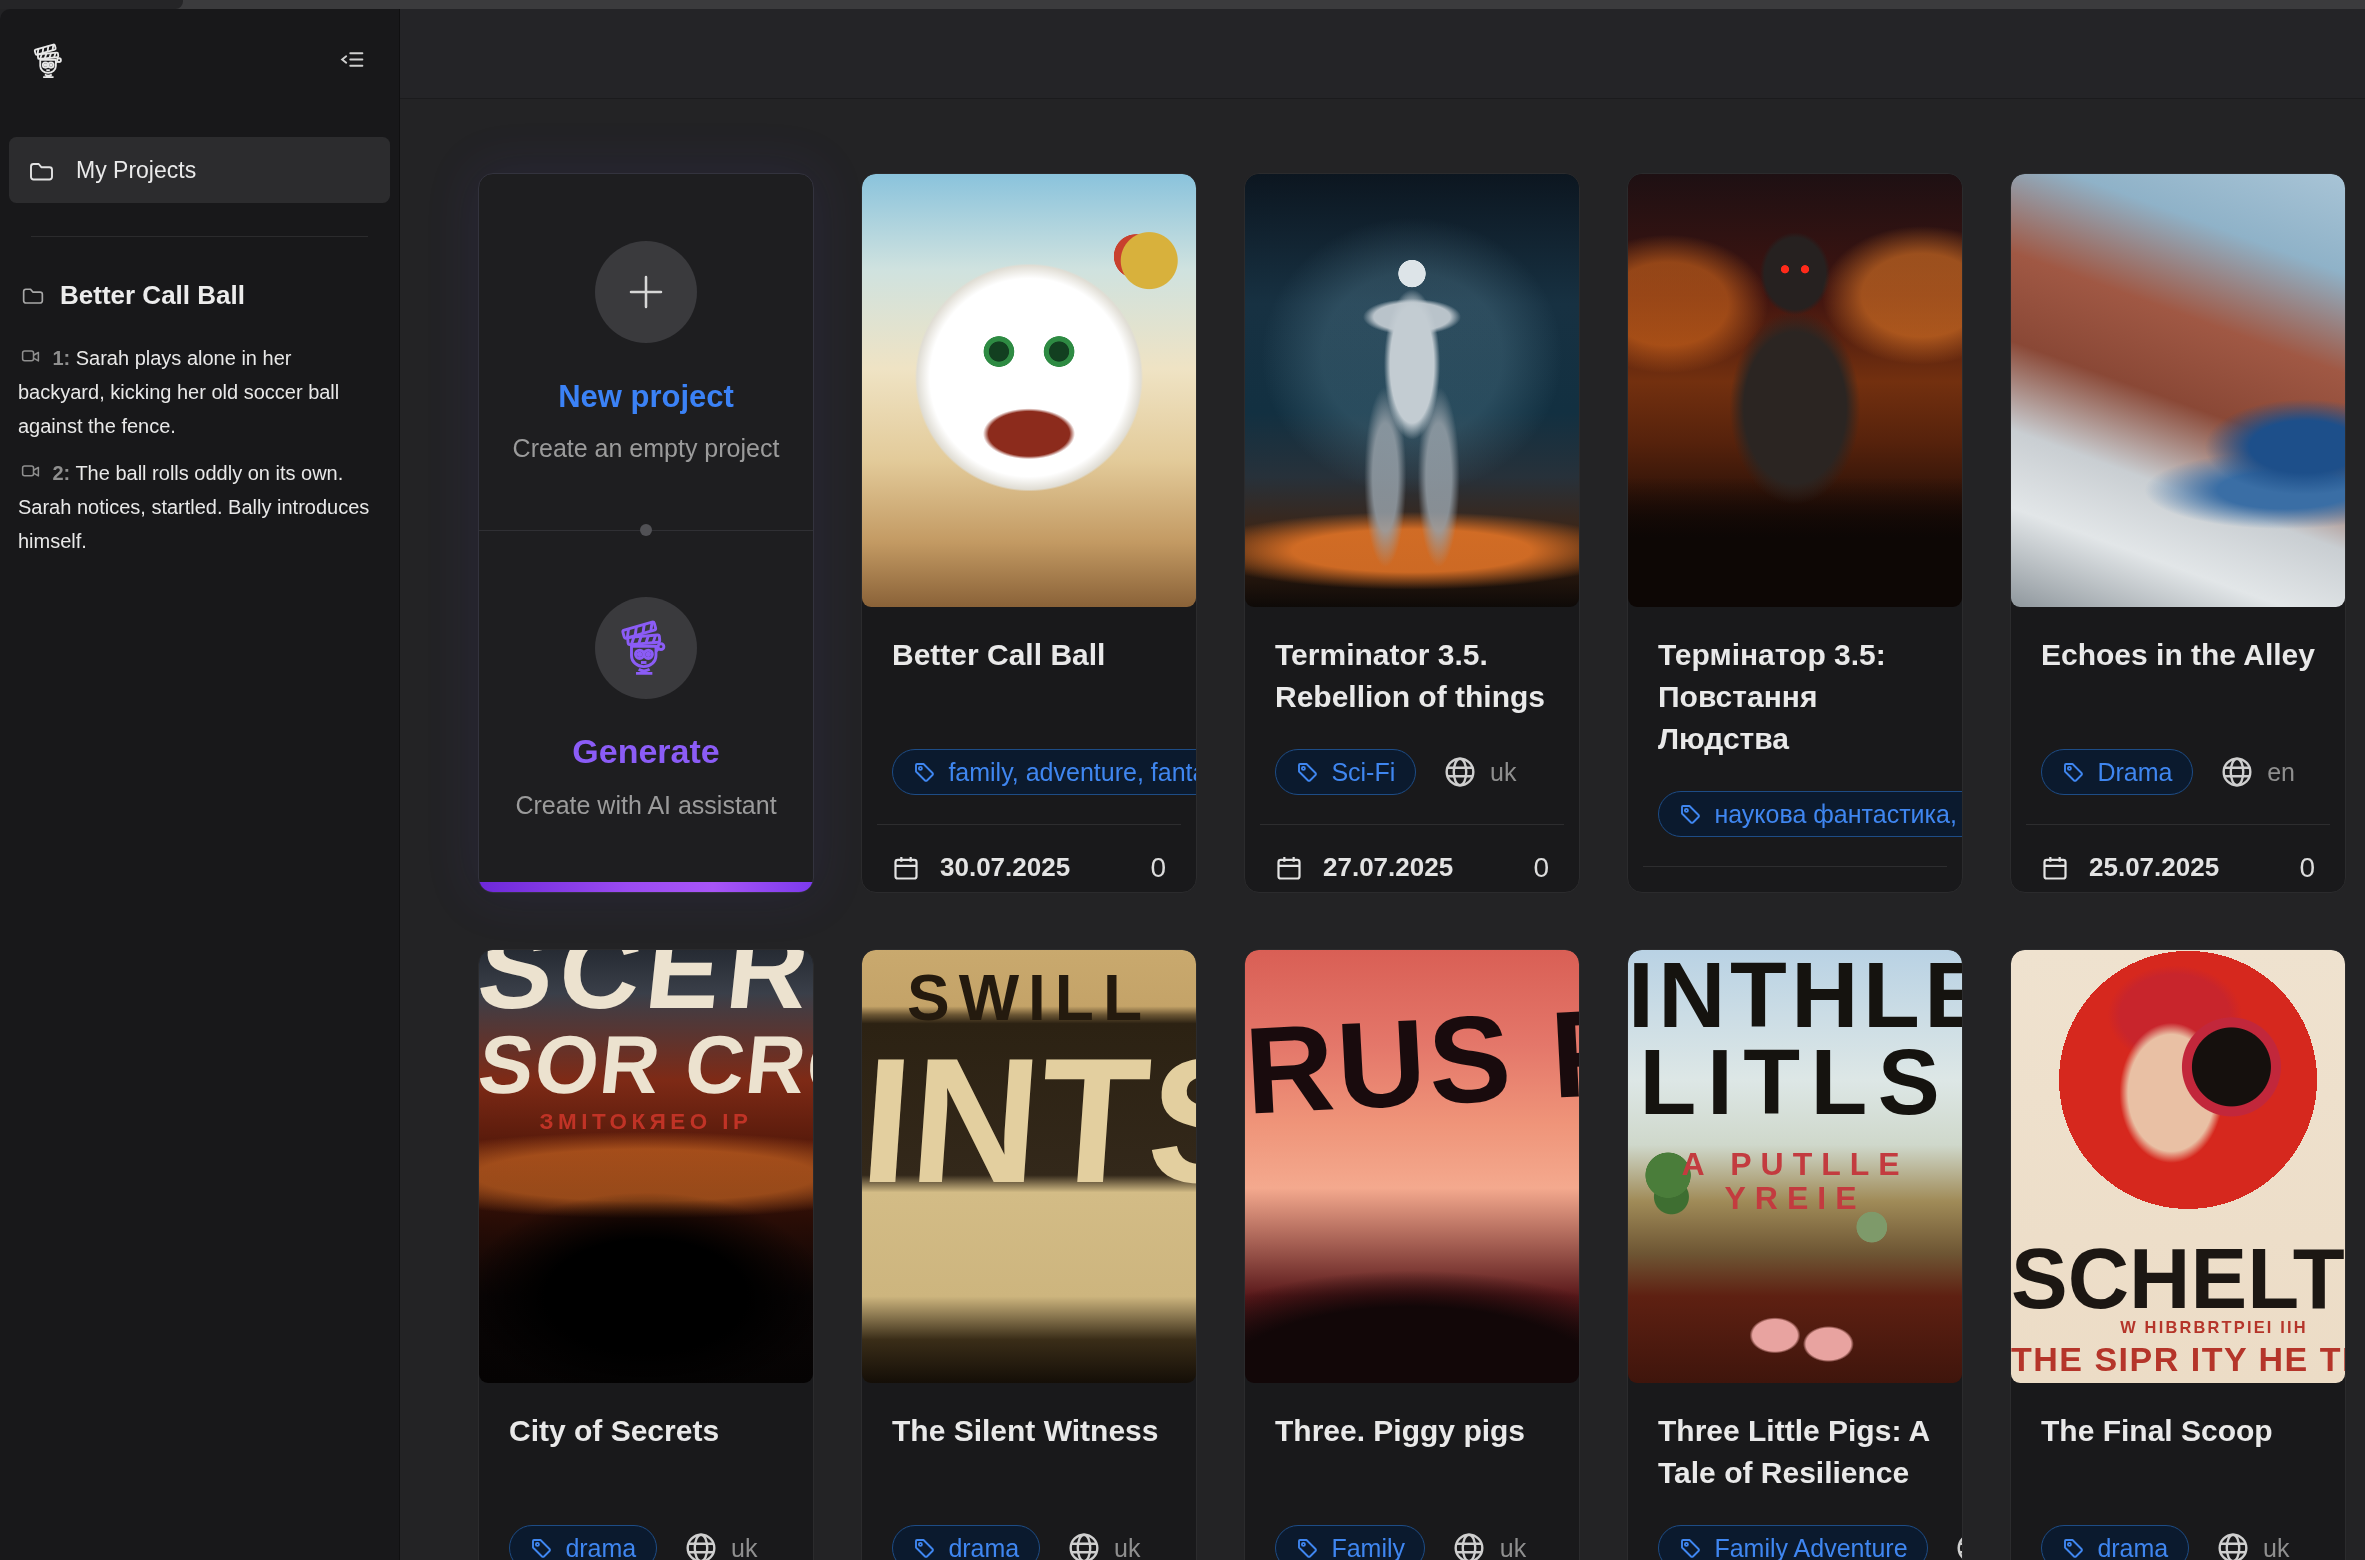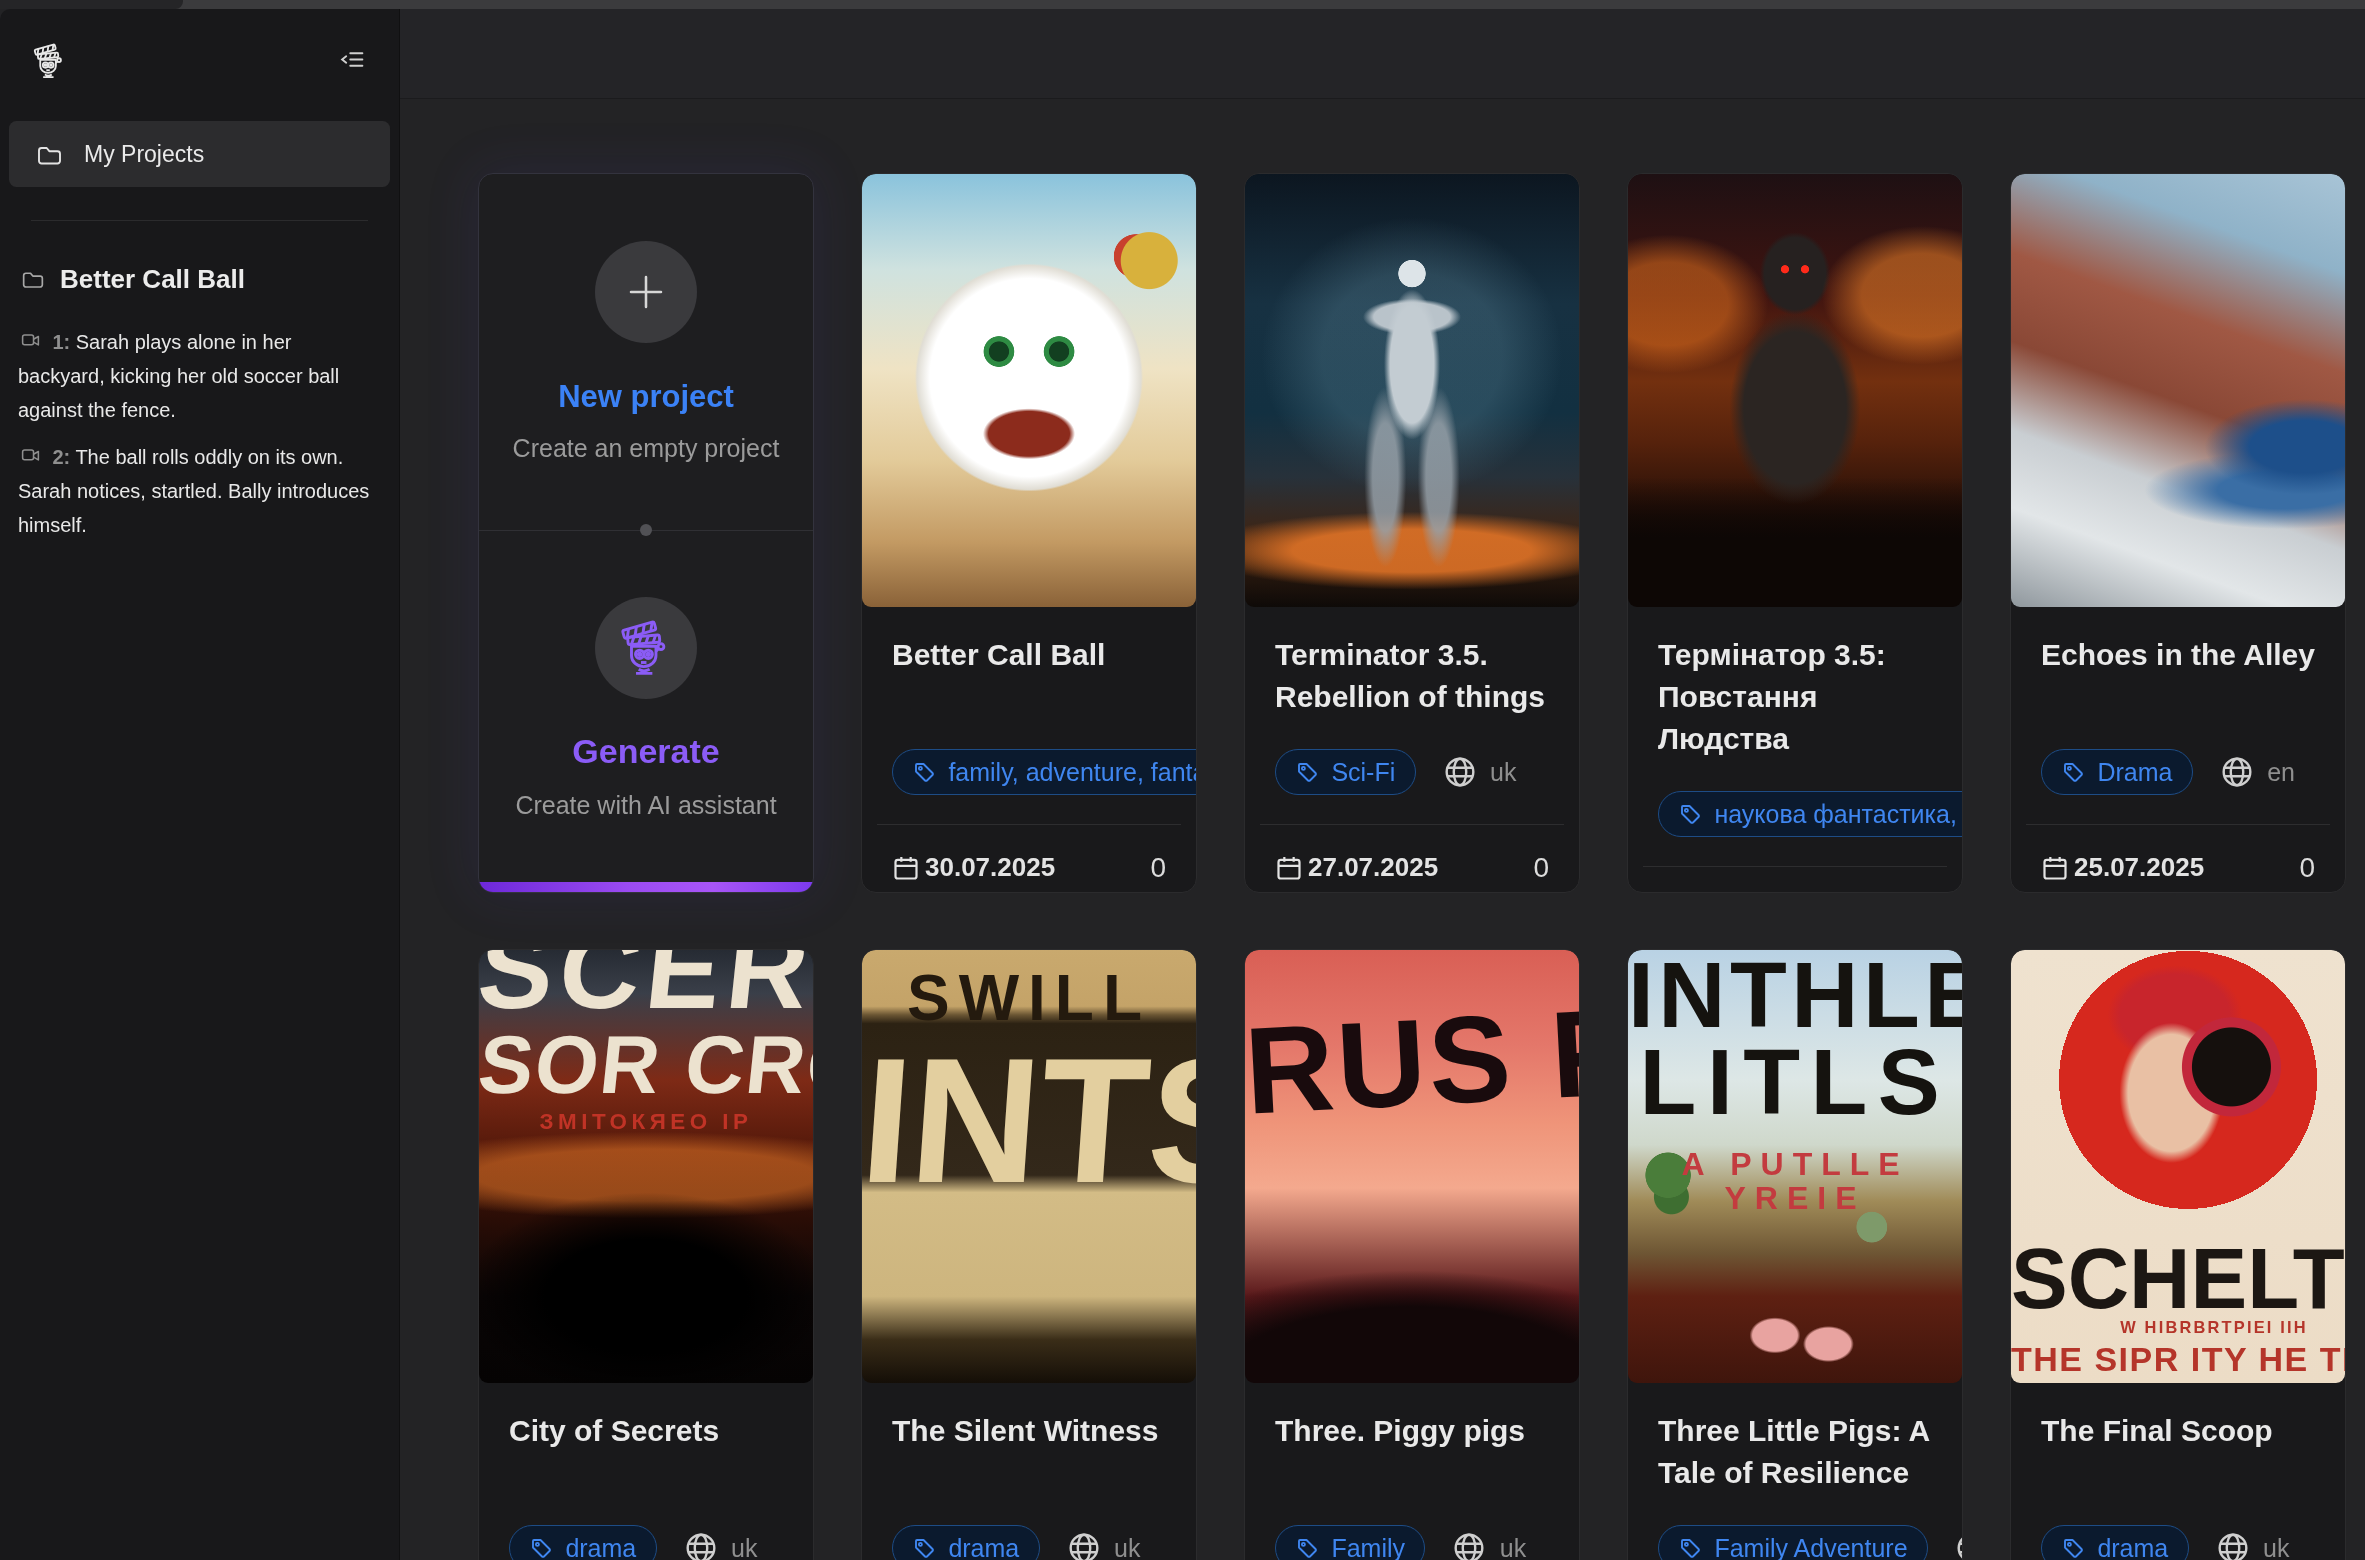--- a/index.html
+++ b/index.html
@@ -8,21 +8,21 @@
 
   
   .top-strip{position:absolute;left:0;top:0;width:100%;height:9px;background:#3b3b3d;}
   .top-strip .strip-left{position:absolute;left:0;top:0;width:183px;height:9px;background:#252527;border-radius:0 0 7.5px 0;}
 
   
   .sidebar{position:absolute;left:0;top:9px;width:400px;height:1552px;background:#18181a;border-radius:10.5px 0 0 0;border-right:0.7px solid #101011;}
   .sb-head{display:flex;justify-content:space-between;align-items:flex-start;padding:31px 33px 0 31px;}
   .sb-logo{width:37px;height:42px;color:#e8e8e8;}
   .sb-collapse{width:27px;height:27px;color:#cfcfcf;margin-top:6px;cursor:pointer;}
-  .sb-item{display:flex;align-items:center;gap:21px;margin:39px 9px 0 9px;height:66px;background:#2c2c2e;border-radius:7.5px;padding:0 27px;cursor:pointer;}
+  .sb-item{display:flex;align-items:center;gap:21px;margin:55px 9px 0 9px;height:66px;background:#2c2c2e;border-radius:7.5px;padding:0 19px;cursor:pointer;}
   .sb-item .txt{font-size:23px;color:#eaeaea;}
   .sb-item .ic{width:27px;height:27px;color:#e3e3e3;flex:0 0 auto;}
   .sb-divider{height:0.7px;background:#2b2b2d;margin:33px 31px 0 31px;}
   .sb-project{display:flex;align-items:center;gap:15px;margin:43px 21px 0 21px;}
   .sb-project .ic{width:24px;height:24px;color:#a8a8a8;flex:0 0 auto;}
   .sb-project .txt{font-size:26px;font-weight:bold;color:#ececec;}
   .sb-scenes{margin:30px 22.4px 0 18px;}
   .scene{font-size:20px;line-height:34px;color:#e8e8e8;margin-bottom:13.4px;}
   .scene .cam{display:inline-block;width:25.4px;height:19.4px;color:#8f8f8f;vertical-align:-1.5px;margin-right:9px;}
   .scene .num{color:#8f8f8f;font-weight:bold;}
@@ -40,21 +40,21 @@
   .info{padding:27px 30px 0 30px;}
   .title{margin:0;font-size:30px;font-weight:bold;color:#e9e9e9;line-height:1.4;min-height:84px;}
   .meta-row{display:flex;align-items:center;margin-top:30px;margin-right:-30px;height:48px;overflow:hidden;}
   .chip{display:inline-flex;align-items:center;gap:12px;height:46px;padding:0 19.4px;border:1.5px solid #1d4c86;background:#0b1a2e;border-radius:23px;color:#3f86f0;font-size:25px;flex:0 0 auto;cursor:pointer;}
   .chip .ic{width:24px;height:24px;}
   .lang{display:inline-flex;align-items:center;gap:13.4px;margin-left:27px;flex:0 0 auto;}
   .lang .ic{width:34px;height:34px;color:#cfcfcf;}
   .lang .txt{font-size:25px;color:#8f8f8f;}
   .card-divider{height:0.7px;background:#2d2d2f;margin:28px -15px 0 -15px;}
   .foot{display:flex;align-items:center;justify-content:space-between;margin-top:27px;}
-  .date{display:inline-flex;align-items:center;gap:5px;color:#e3e3e3;font-size:26px;font-weight:bold;}
+  .date{display:inline-flex;align-items:center;gap:20px;color:#e3e3e3;font-size:26px;font-weight:bold;}
   .date .ic{width:28px;height:28px;color:#e3e3e3;}
   .count{font-size:28px;color:#dcdcdc;}
 
   
   .create-card{position:relative;background:#1e1e20;border:0.7px solid #33333e;border-radius:15px;overflow:hidden;box-shadow:0 0 52px 4.5px rgba(85,70,210,0.10);display:flex;flex-direction:column;cursor:pointer;}
   .cc-half{height:356px;display:flex;flex-direction:column;align-items:center;justify-content:center;}
   .cc-circle{width:102px;height:102px;border-radius:50%;background:#3a3a3d;display:flex;align-items:center;justify-content:center;}
   .cc-plus{width:48px;height:48px;color:#d7d7d7;}
   .cc-robot{width:58px;height:64px;color:#8b5cf6;}
   .cc-title{margin-top:36px;font-size:31px;font-weight:bold;color:#3b82f6;}

